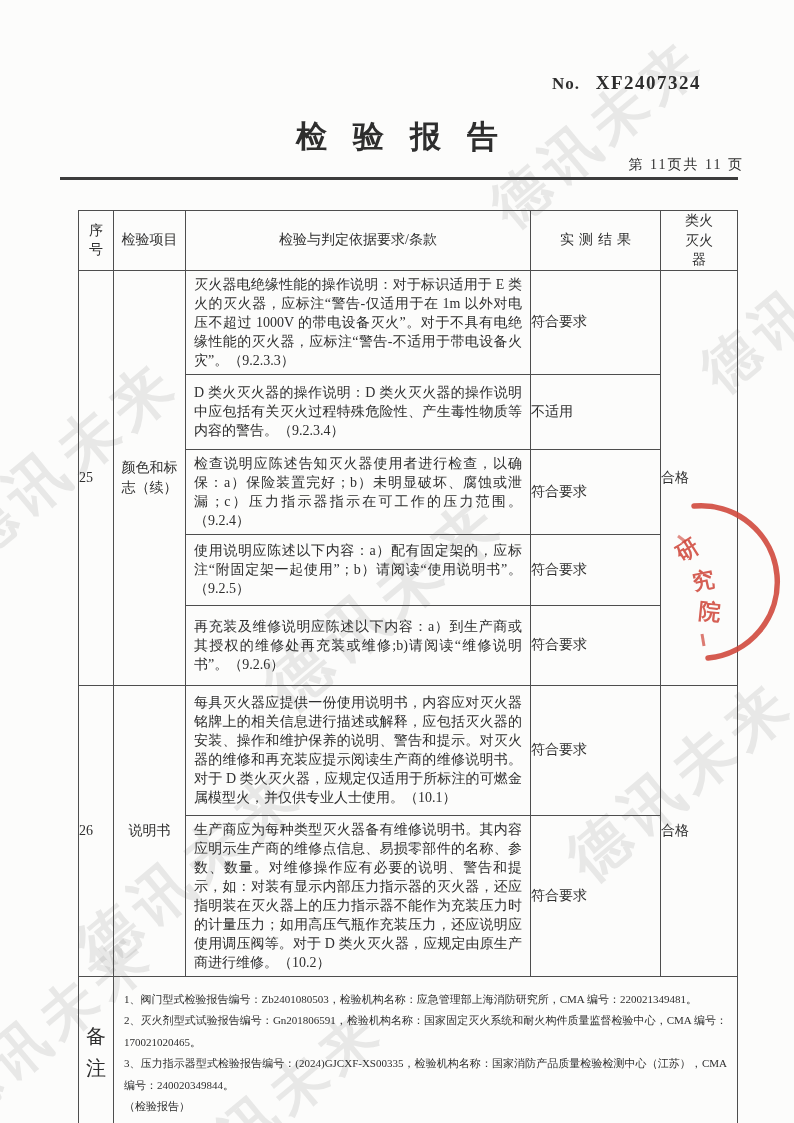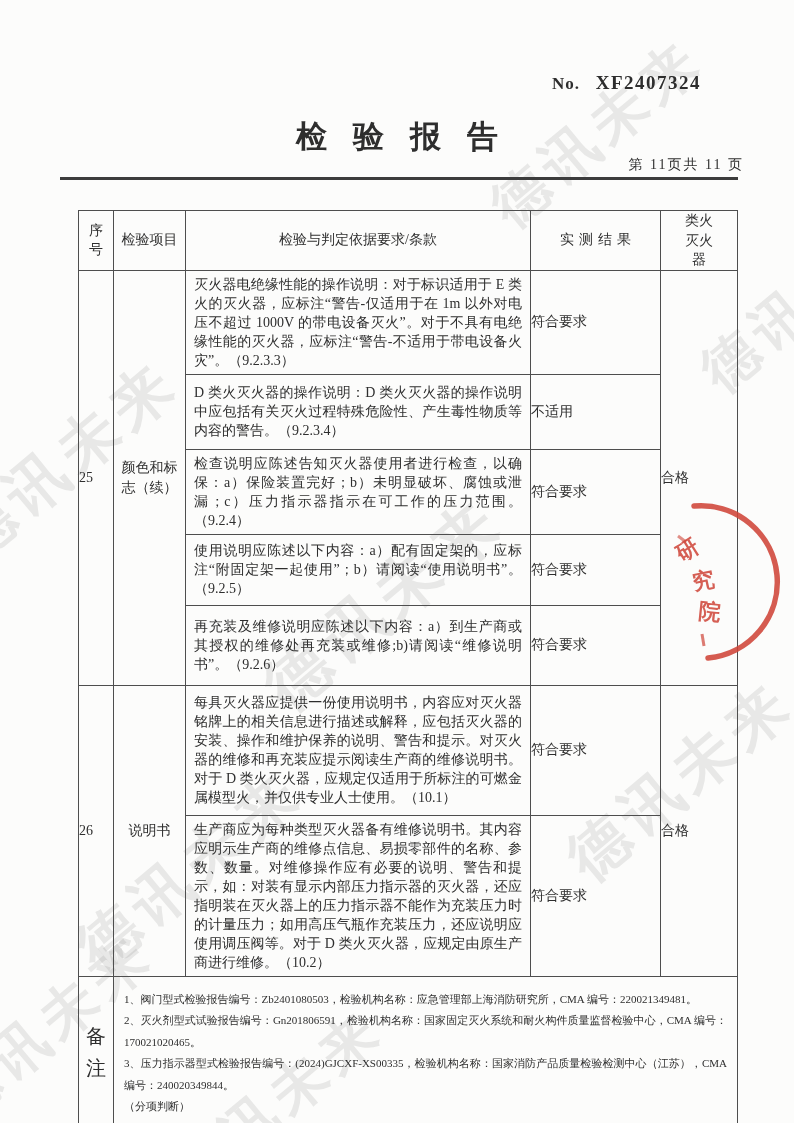--- a/index.html
+++ b/index.html
@@ -156,21 +156,21 @@
     </tr>
 
     <tr class="r8">
       <td class="remark-label-cell">
         <span>备注</span>
       </td>
       <td class="remark-cell" colspan="4">
         <div class="rline">1、阀门型式检验报告编号：Zb2401080503，检验机构名称：应急管理部上海消防研究所，CMA 编号：220021349481。</div>
         <div class="rline">2、灭火剂型式试验报告编号：Gn201806591，检验机构名称：国家固定灭火系统和耐火构件质量监督检验中心，CMA 编号：170021020465。</div>
         <div class="rline">3、压力指示器型式检验报告编号：(2024)GJCXF-XS00335，检验机构名称：国家消防产品质量检验检测中心（江苏），CMA 编号：240020349844。</div>
-        <div class="rline">（分项判断）</div>
+        <div class="rline">（检验报告）</div>
       </td>
     </tr>
   </tbody>
     </table>
 
   <svg class="stamp-svg" width="160" height="185" viewBox="0 0 160 185">
     <path d="M 52 14 A 76 76 0 0 1 66 166" fill="none" stroke="#cf4438" stroke-width="5.5" stroke-linecap="round" opacity="0.88"></path>
     <text x="40" y="70" font-size="22" font-weight="bold" fill="#cf4438" opacity="0.85" transform="rotate(-32 40 70)">研</text>
     <text x="52" y="98" font-size="22" font-weight="bold" fill="#cf4438" opacity="0.85" transform="rotate(-12 52 98)">究</text>
     <text x="56" y="126" font-size="22" font-weight="bold" fill="#cf4438" opacity="0.85" transform="rotate(6 56 126)">院</text>

